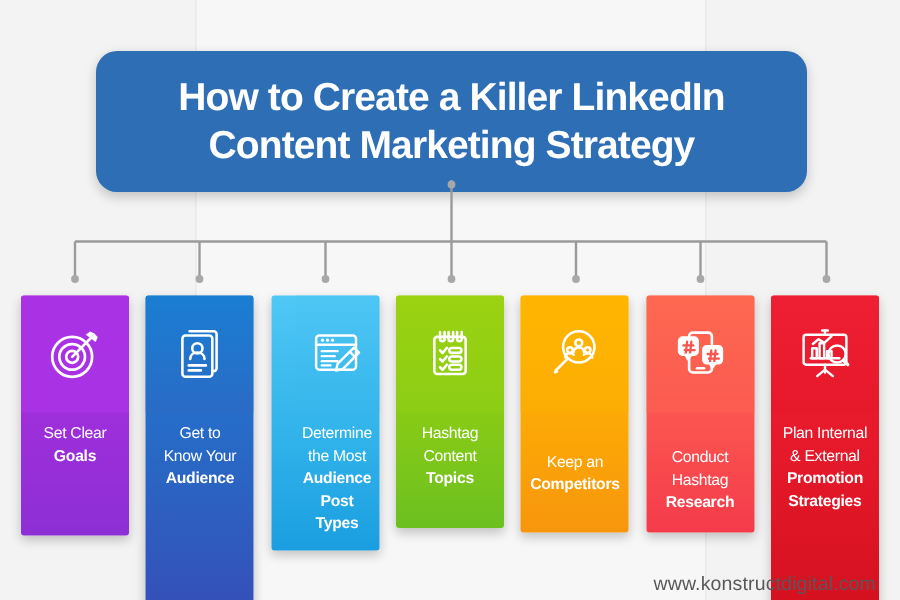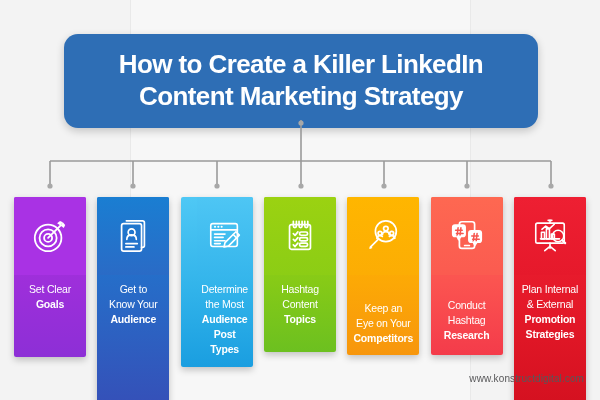--- a/index.html
+++ b/index.html
@@ -97,22 +97,22 @@
   .card.h2 { height: 208px; }
   .card.h3 { height: 170px; padding-left: 16px; }
   .card.h4 { height: 155px; }
   .card.h5 { height: 158px; }
   .card.h6 { height: 158px; }
   .card.h7 { height: 216px; }
 
   
   #footer-url {
     position: absolute;
-    right: 16px; bottom: 16px;
-    font-size: 10px;
+    right: 16px; bottom: 4px;
+    font-size: 13px;
     color: #58585a;
     letter-spacing: 0.1px;
     text-align: center;
   }
 </style>
 </head>
 <body>
 
 <div id="infographic">
 
@@ -243,21 +243,20 @@
           <circle cx="16.8" cy="17.2" r="2"></circle>
           <path d="M13.6 22.4 c0-1.8 1.4-2.9 3.2-2.9 c1 0 1.9 .35 2.5 1"></path>
           <circle cx="29.2" cy="17.2" r="2"></circle>
           <path d="M32.4 22.4 c0-1.8-1.4-2.9-3.2-2.9 c-1 0-1.9 .35-2.5 1"></path>
           <line x1="15.2" y1="23.2" x2="7" y2="31.4"></line>
           <path d="M5.4 33 l1.2-2.8 2.4 2.4 -2.8 1.2 Z" fill="#ffffff" stroke="none"></path>
         </svg>
       </div>
       <div class="card-label">
         <span class="n">Keep an</span>
-        <span class="n">Eye on Your</span>
         <span class="b">Competitors</span>
       </div>
     </div>
 
     <div class="card h6" style="background:linear-gradient(180deg,#ff6a52 0%,#fb5350 55%,#f43b4a 100%);gap:16px;">
       <div class="card-icon" style="background:linear-gradient(180deg,#fe6851 0%,#fb5b50 100%);">
         <svg width="38" height="38" viewBox="0 0 40 40" fill="none" stroke="#ffffff" stroke-width="1.8" stroke-linecap="round" stroke-linejoin="round">
           <rect x="12" y="5" width="16" height="28" rx="2.6"></rect>
           <line x1="17.5" y1="30" x2="22.5" y2="30"></line>
           <rect x="5" y="8.5" width="13" height="12" rx="2.4" fill="#ffffff" stroke="#ffffff"></rect>

